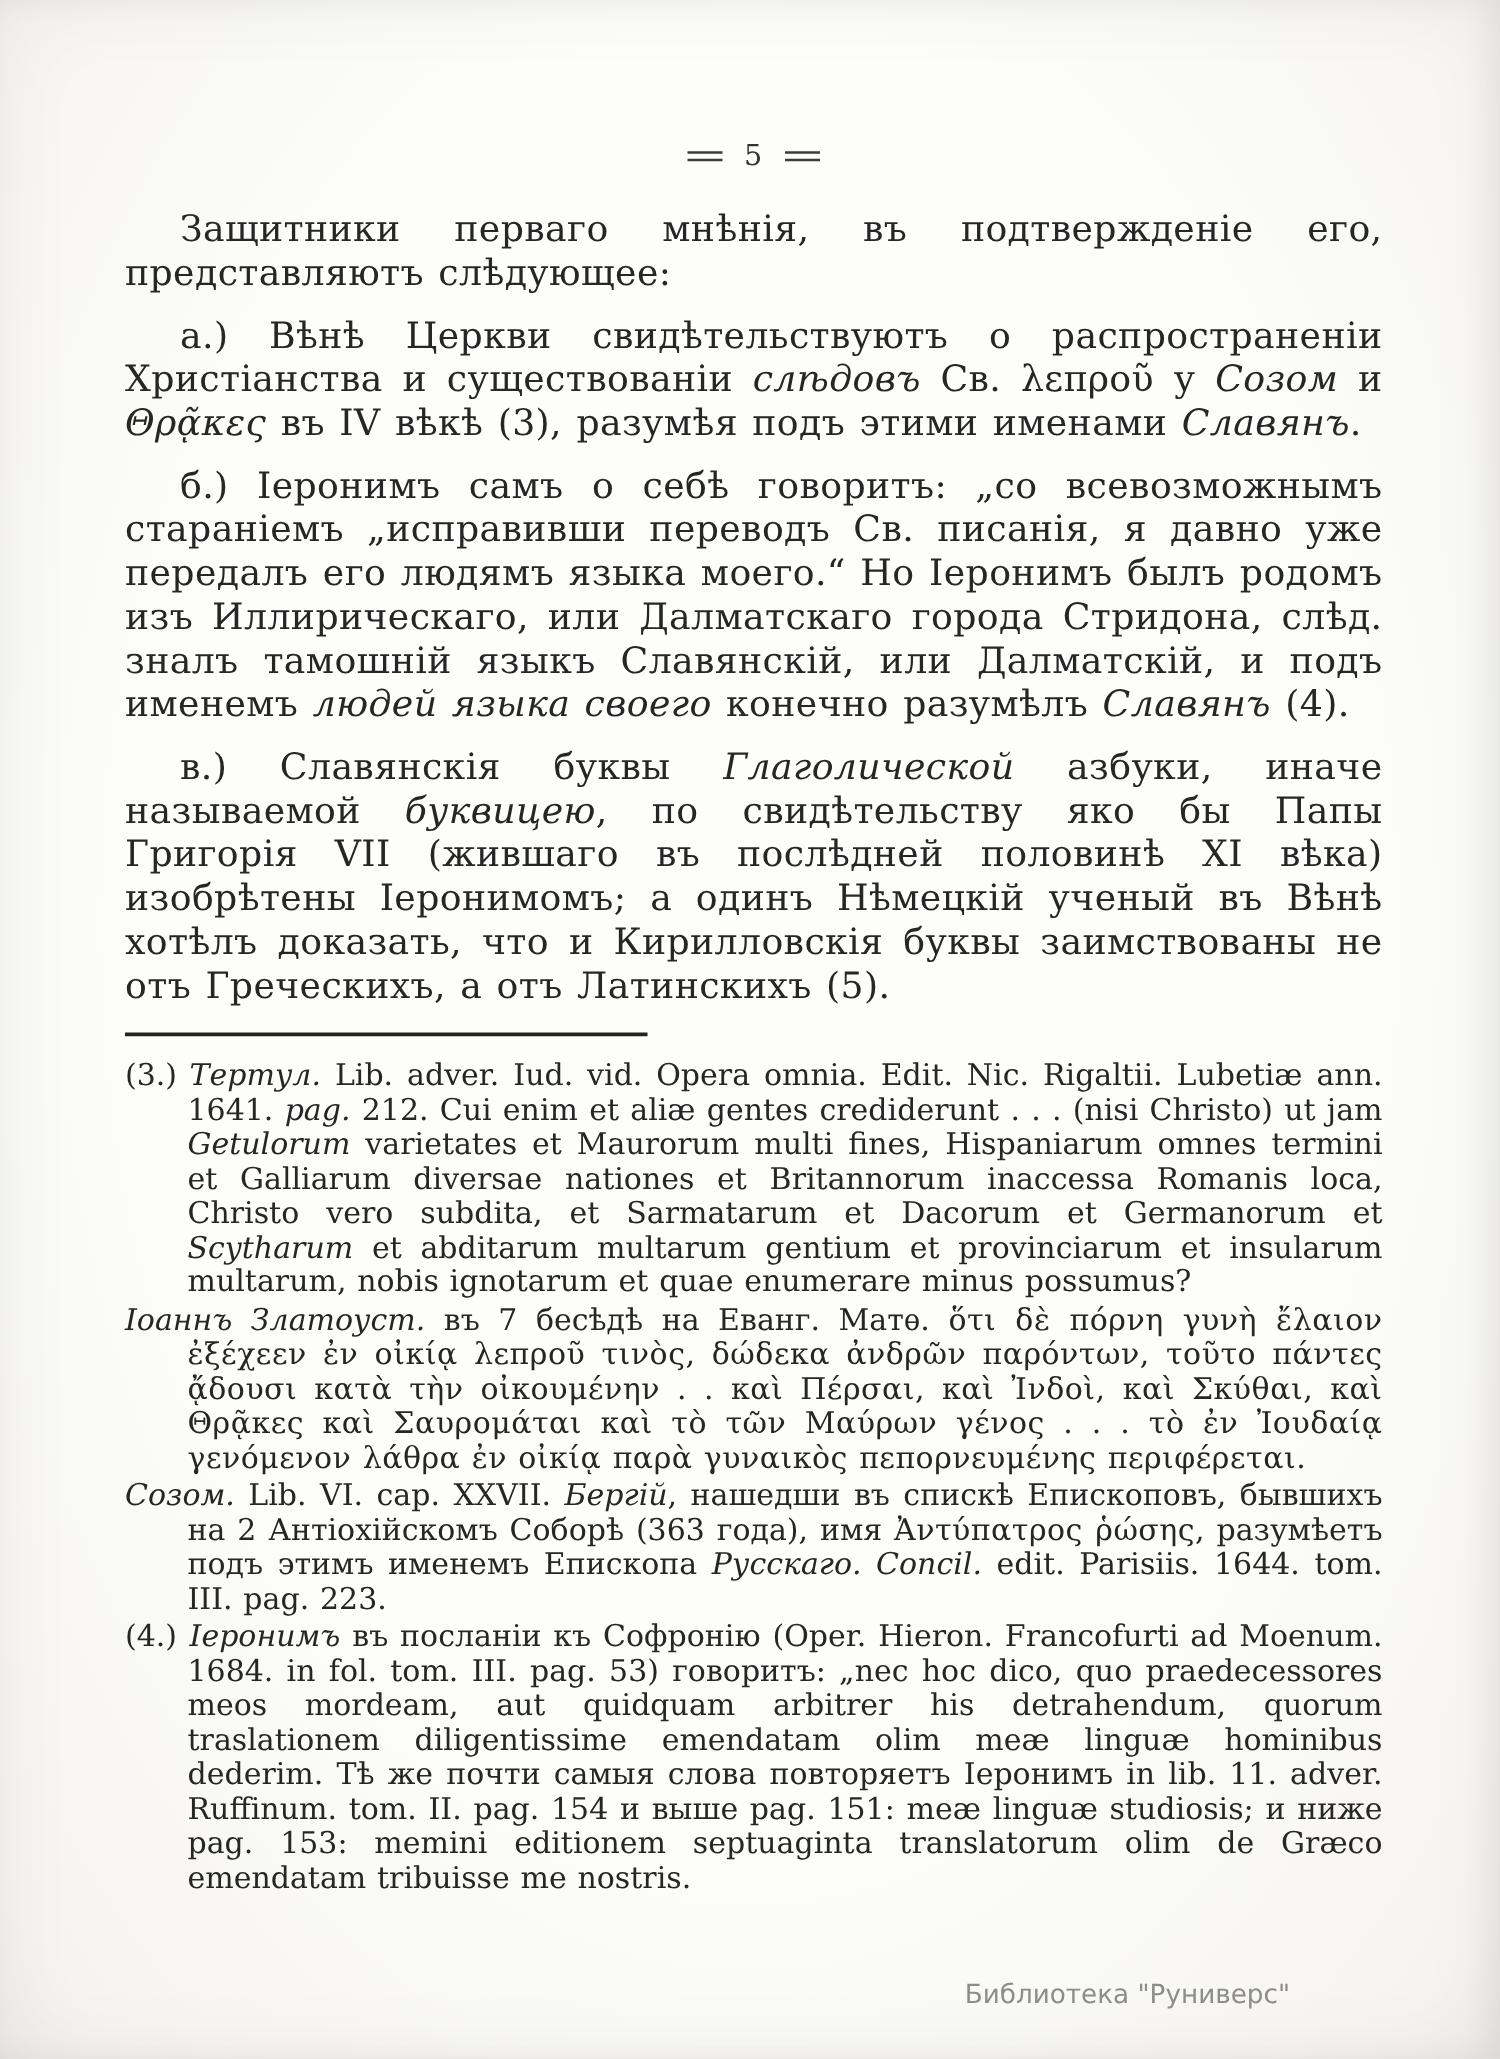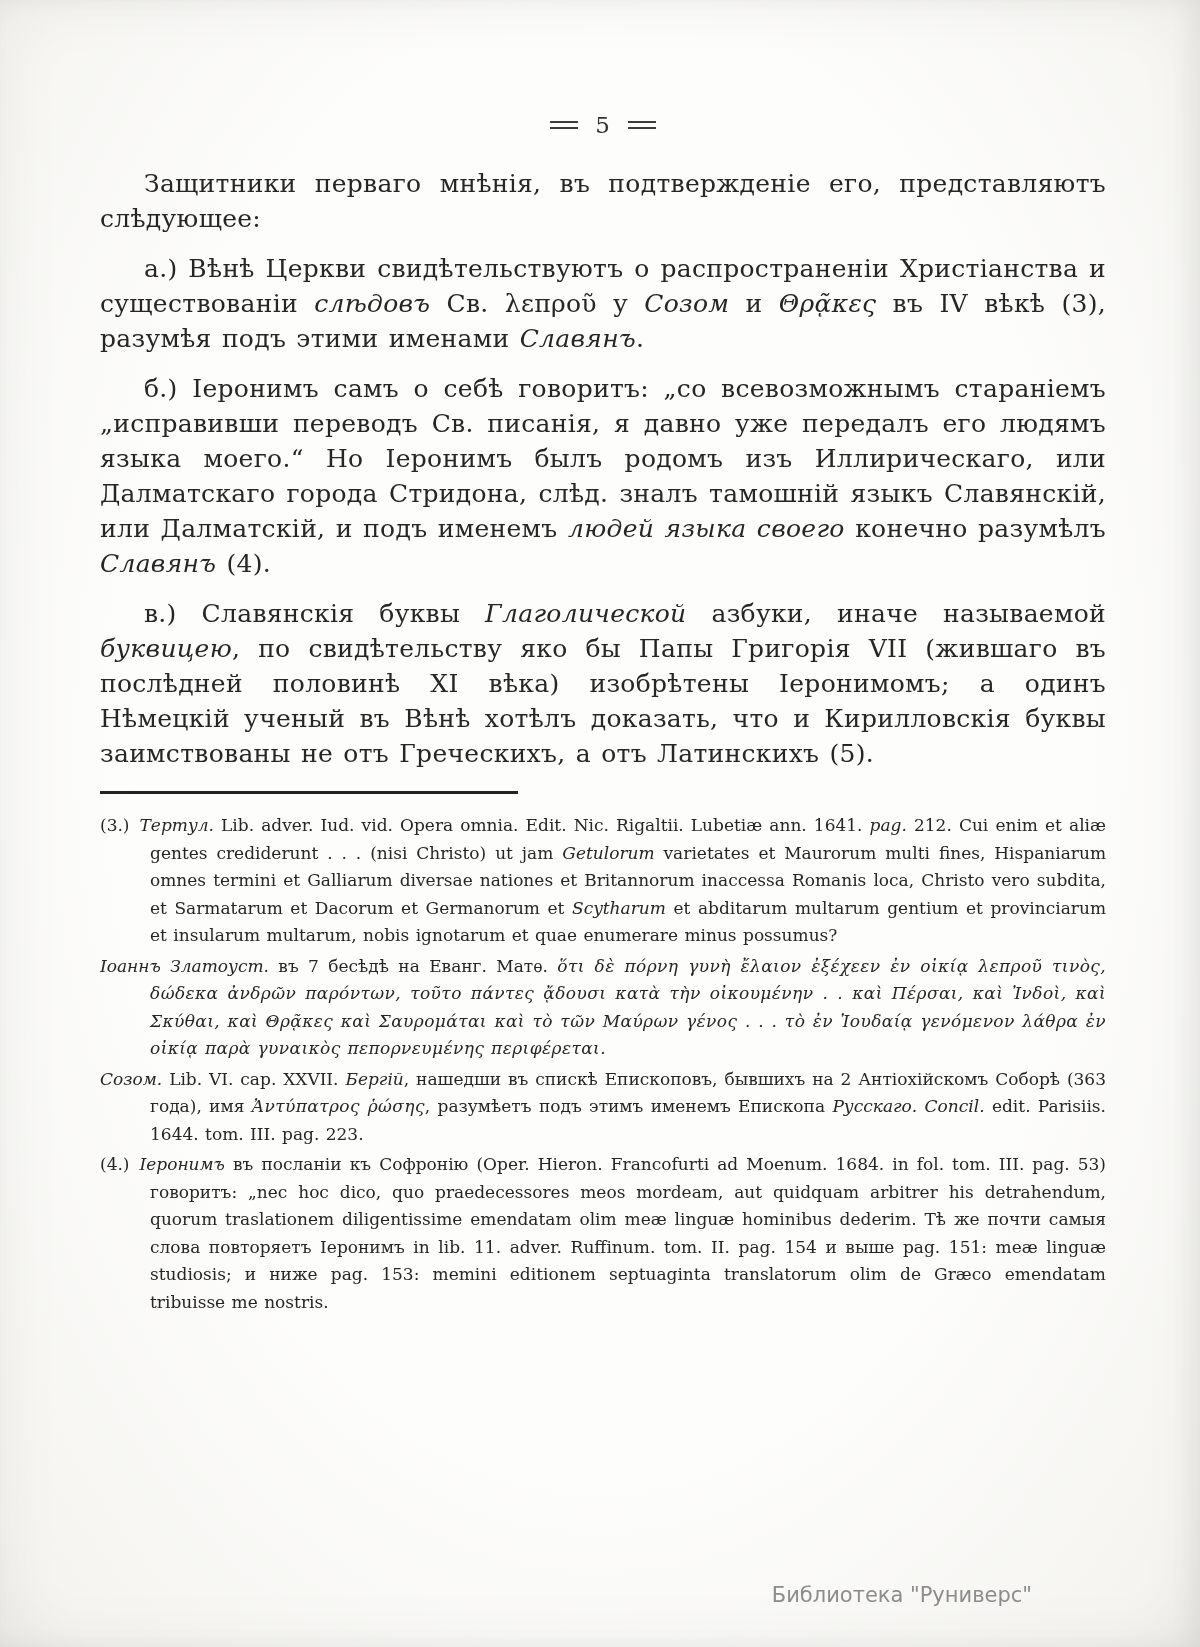--- a/index.html
+++ b/index.html
@@ -35,48 +35,48 @@
   .pn-dash {
     display: inline-block;
     width: 28px;
     height: 8px;
     border-top: 2px solid #3c3c3c;
     border-bottom: 2px solid #3c3c3c;
     box-sizing: border-box;
     vertical-align: middle;
   }
   .para {
-    font-size: 25px;
+    font-size: 29px;
     line-height: 35px;
     text-align: justify;
     text-indent: 44px;
     word-spacing: 2px;
     letter-spacing: 0.3px;
     margin: 0 0 15px 0;
   }
   .fn-rule {
     width: 418px;
     height: 3px;
     background: #232323;
     border: none;
     margin: 20px 0 18px 0;
   }
   .fn {
-    font-size: 17px;
+    font-size: 24px;
     line-height: 27.5px;
     text-align: justify;
     padding-left: 50px;
     text-indent: -50px;
     word-spacing: 1px;
     margin: 0 0 3px 0;
   }
   .fn-label { margin-right: 10px; }
   .fn-label:empty { display: none; }
   .i  { font-style: italic; margin-top: 28px; }
-  .gr { font-style: italic; letter-spacing: 0.4px; }
+  .gr { letter-spacing: 0.4px; }
   .watermark {
     position: absolute;
     right: 168px;
     bottom: 40px;
     font-family: "DejaVu Sans", sans-serif;
     font-size: 21px;
     color: #8c8c8c;
   }
 </style>
 </head>

